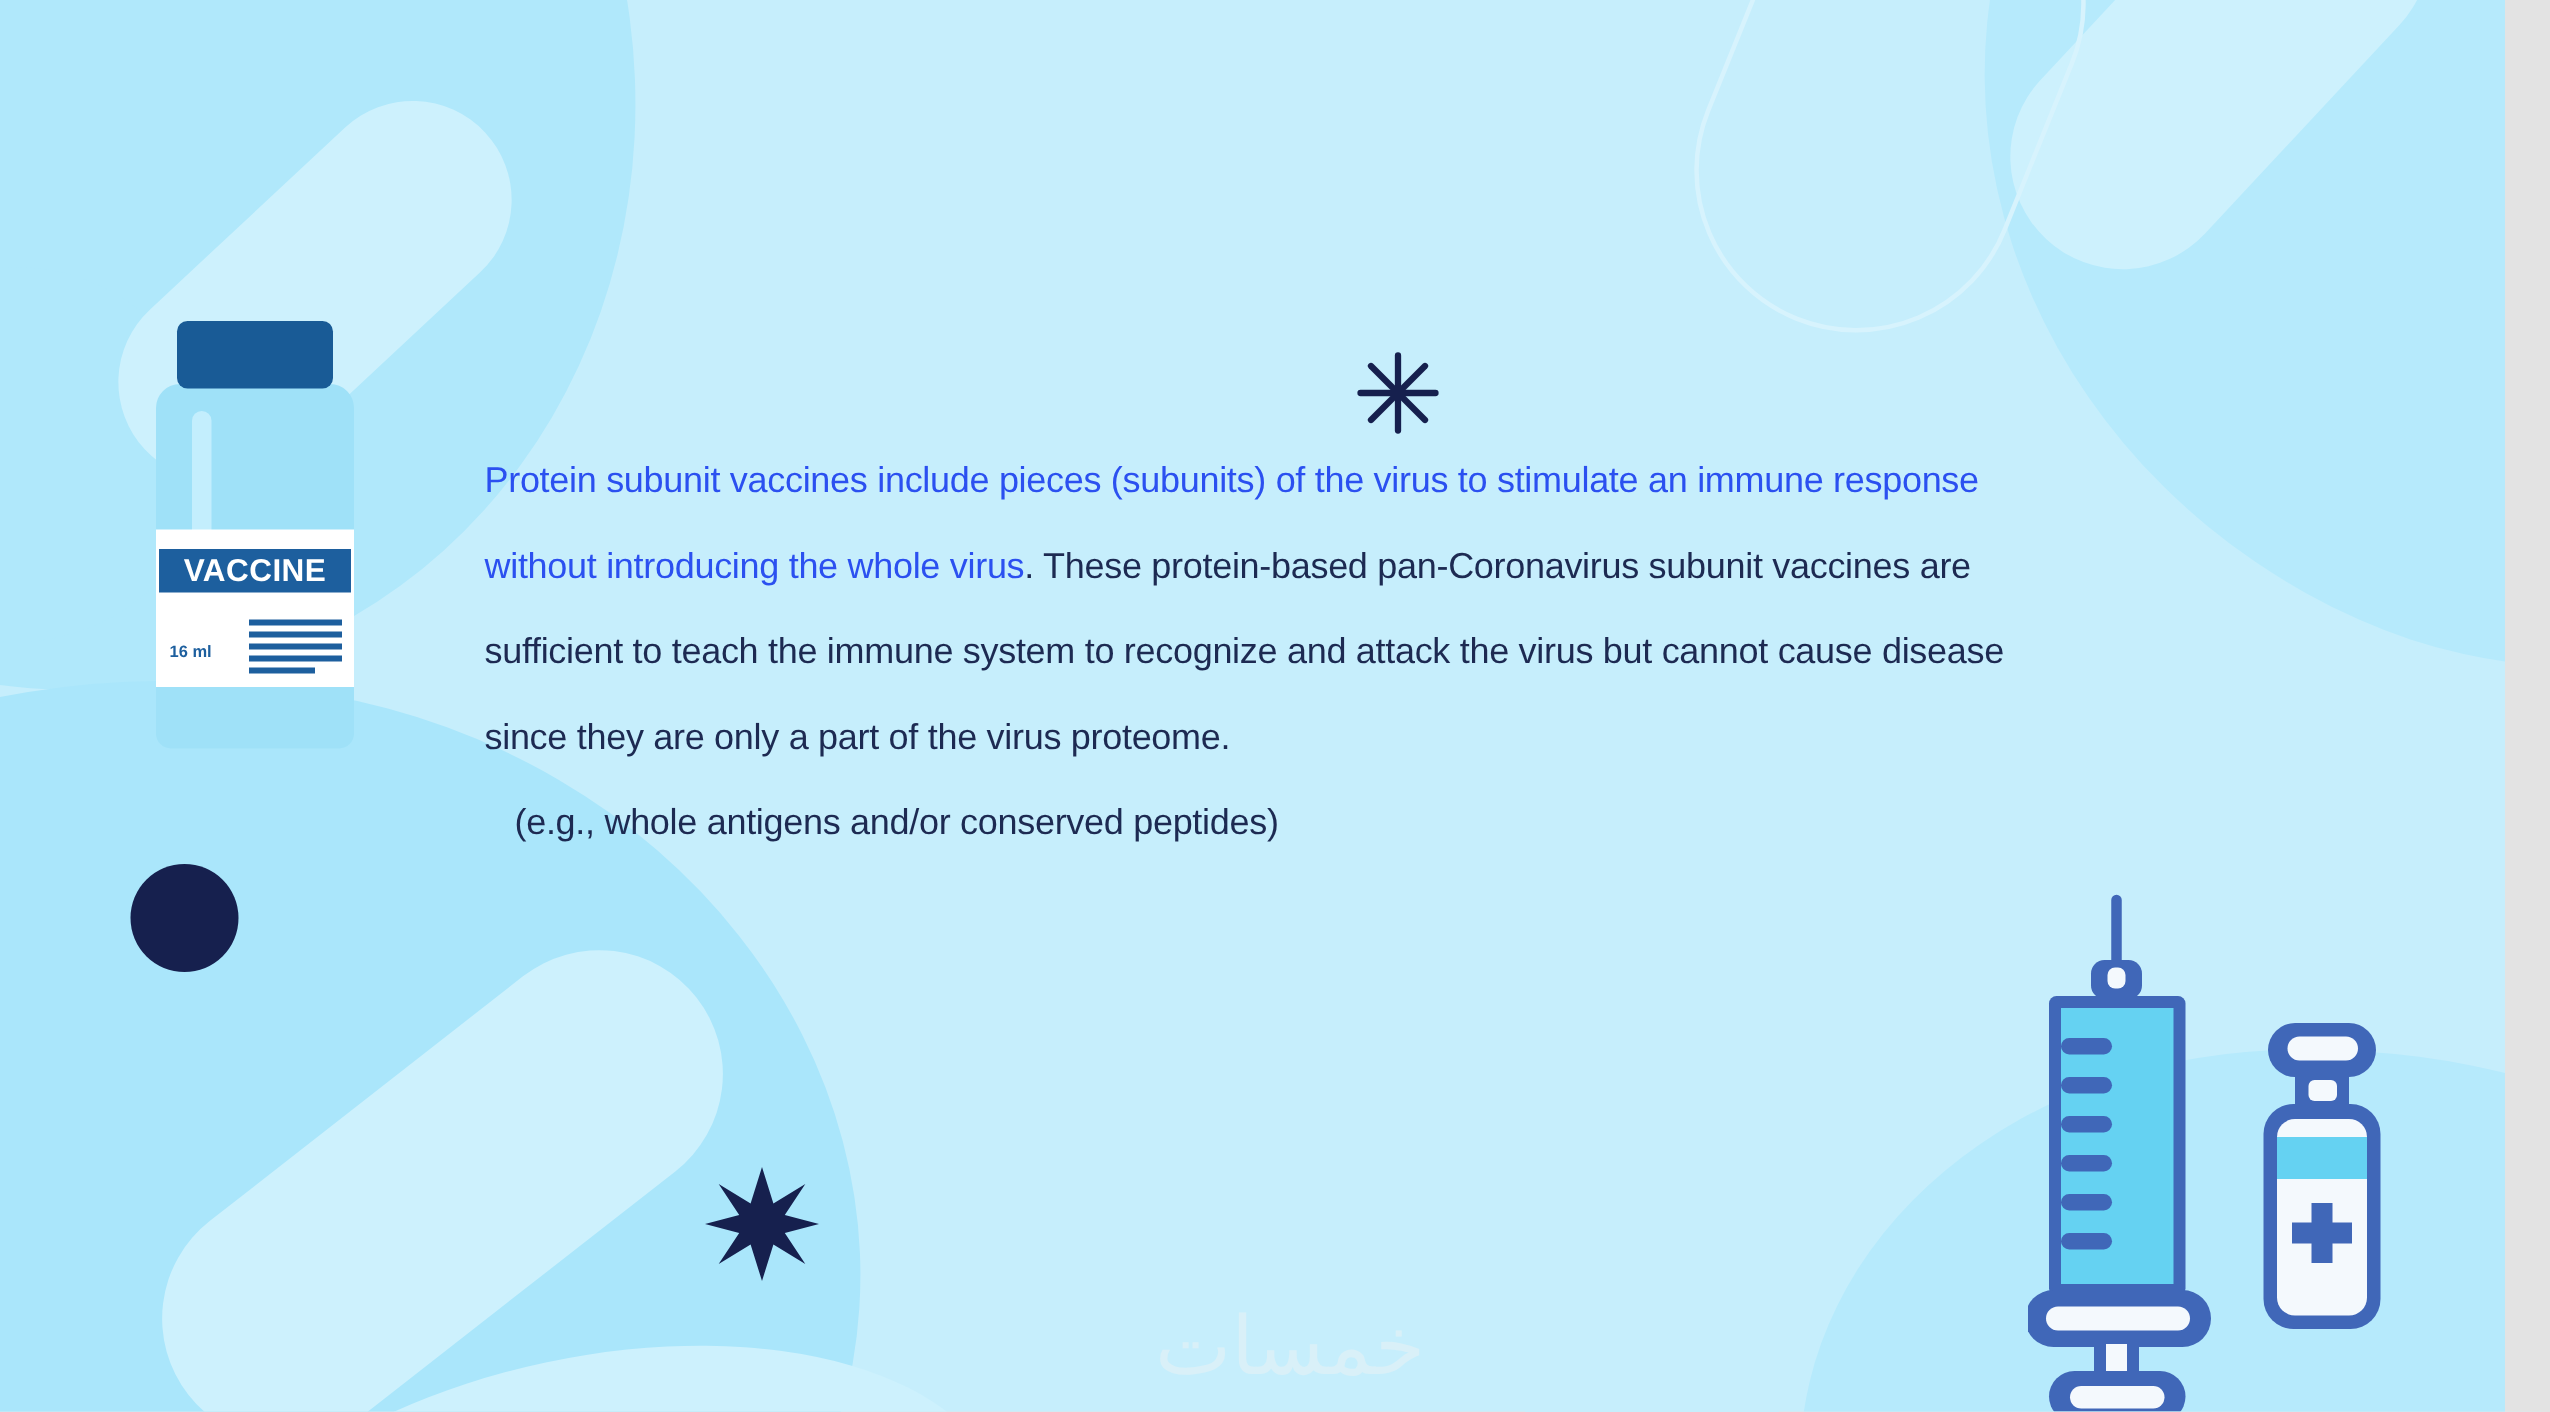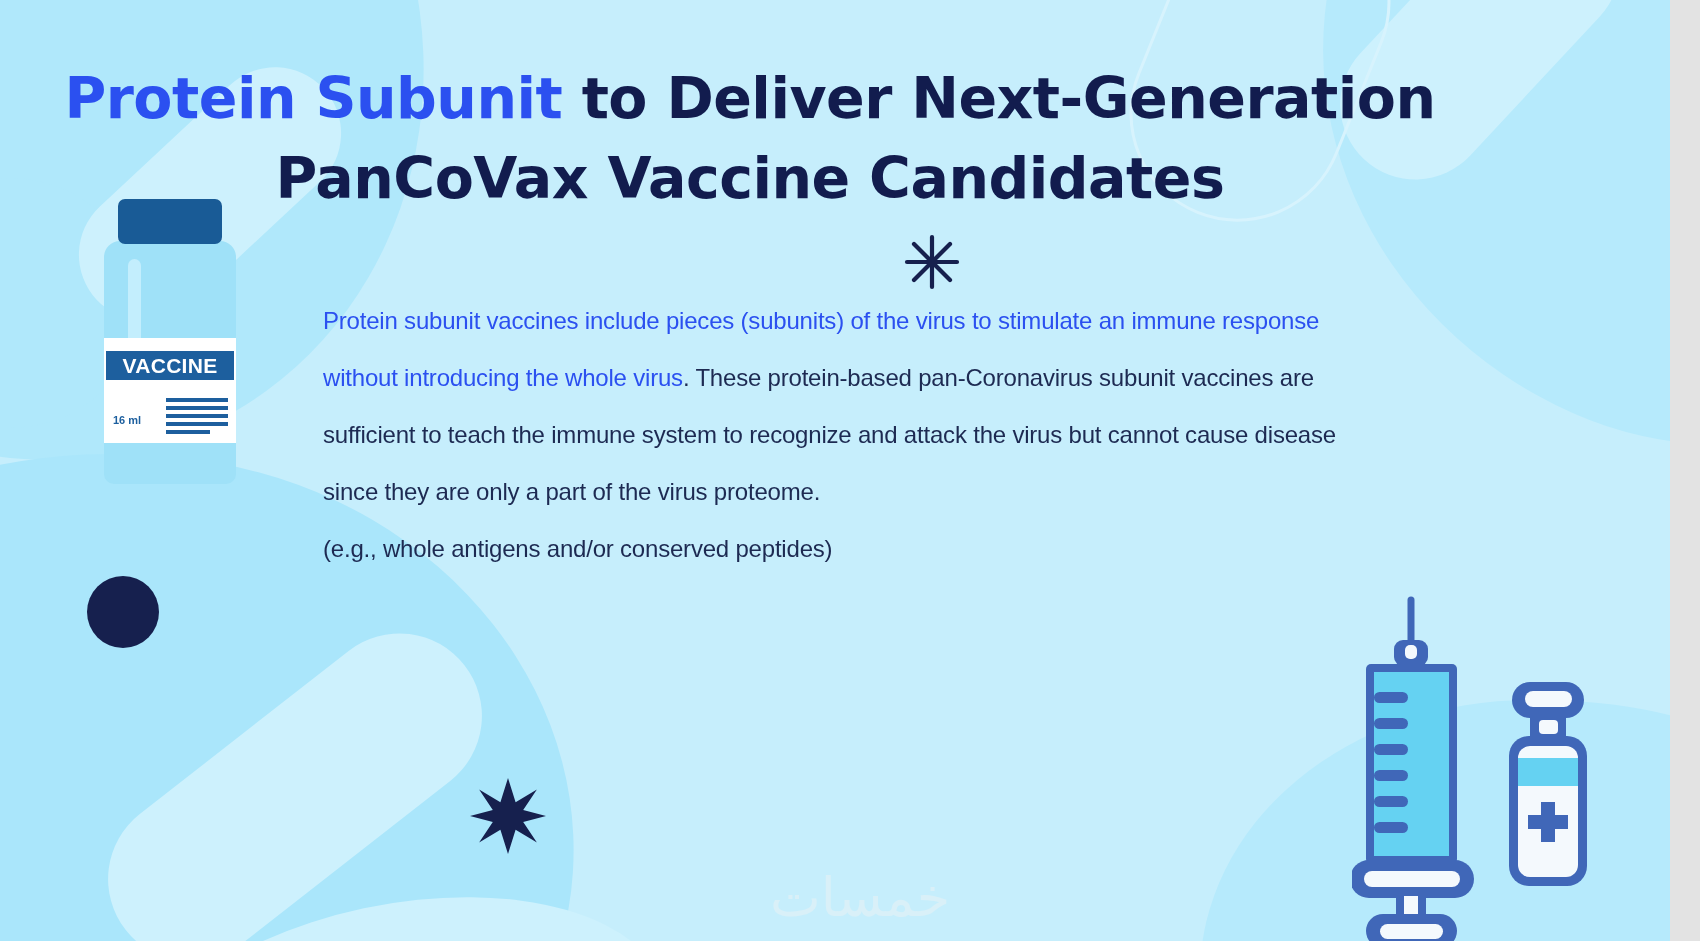--- a/index.html
+++ b/index.html
@@ -160,27 +160,28 @@
     font-size: 24px;
     line-height: 57px;
     color: #1d2a52;
     letter-spacing: -0.2px;
   }
   #body-copy .hl {
     color: #2b50f0;
   }
   #body-copy .para2 {
     display: block;
+    margin-left: 20px;
   }
 
   
   #vial {
     position: absolute;
     left: 104px;
-    top: 199px;
+    top: 214px;
     width: 132px;
     height: 285px;
     padding-left: 14px;
   }
   #vial-body {
     position: absolute;
     left: 0;
     top: 42px;
     width: 132px;
     height: 243px;
@@ -326,24 +327,20 @@
   <div class="blob blob-tr-big"></div>
   <div class="blob blob-tr-pill"></div>
   <div class="blob blob-tr-ring"></div>
 
   <div class="blob blob-bl-big"></div>
   <div class="blob blob-bl-pill"></div>
   <div class="blob blob-bl-swoosh"></div>
 
   <div class="blob blob-br-big"></div>
 
-  <div id="title">
-    <span class="hl">Protein Subunit</span><span> to Deliver Next-Generation</span><br>
-    <span>PanCoVax Vaccine Candidates</span>
-  </div>
 
   <div id="body-copy">
     <span class="hl">Protein subunit vaccines include pieces (subunits) of the virus to stimulate an immune response without introducing the whole virus</span><span>. These protein-based pan-Coronavirus subunit vaccines are sufficient to teach the immune system to recognize and attack the virus but cannot cause disease since they are only a part of the virus proteome.</span>
     <br>
     <span class="para2">(e.g., whole antigens and/or conserved peptides)</span>
   </div>
 
   <div id="vial">
     <div id="vial-neck"></div>
     <div id="vial-body"></div>

